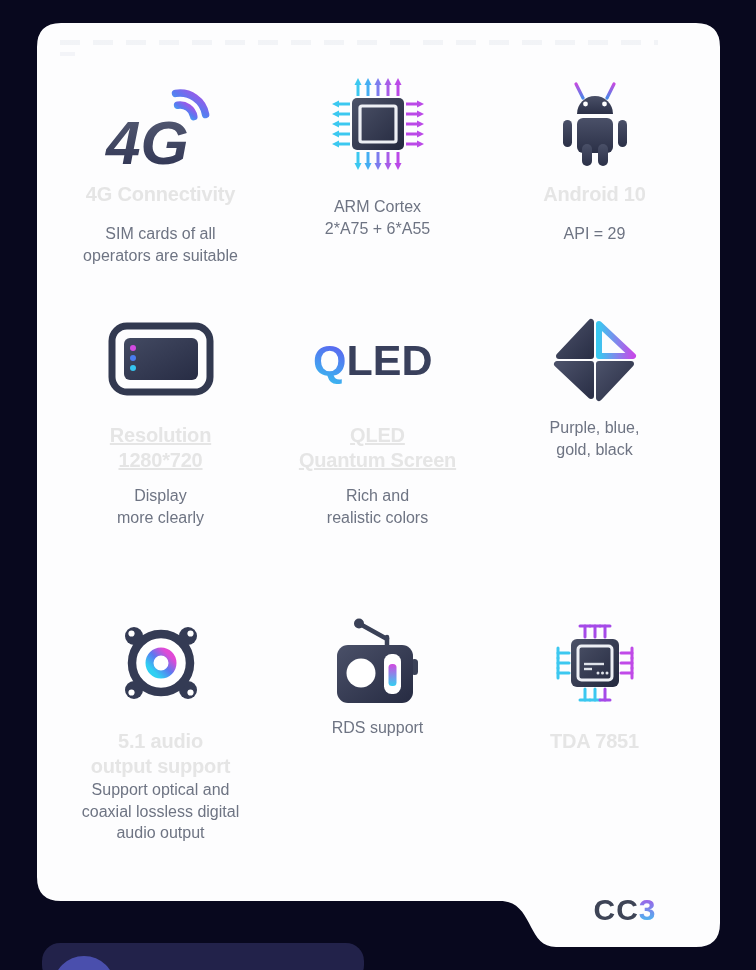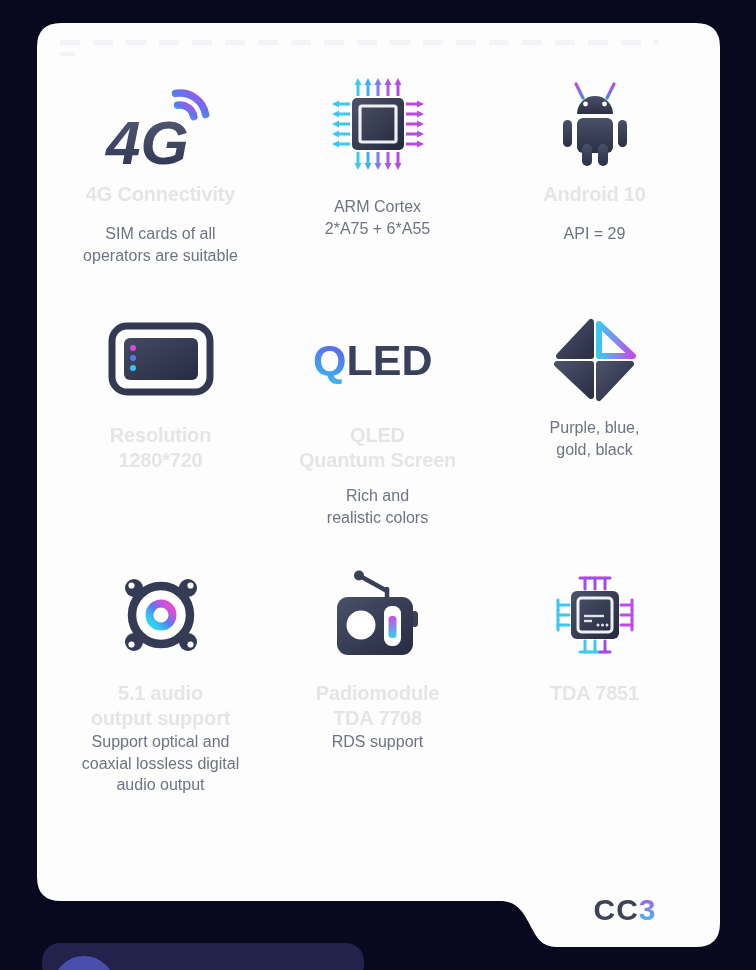--- a/index.html
+++ b/index.html
@@ -9,32 +9,32 @@
     font-family:"Liberation Sans", sans-serif;
   }
   .card-shape{position:absolute;left:0;top:0;width:756px;height:970px;}
   .dash-row{position:absolute;left:60px;top:40px;width:598px;height:5px;opacity:.55;
     background:repeating-linear-gradient(90deg,#e9ecf1 0 20px,transparent 20px 33px);}
   .dash-row2{position:absolute;left:60px;top:52px;width:15px;height:4px;background:#edeff3;opacity:.6;}
   .card-content{position:absolute;left:52px;top:23px;width:651px;}
   .row{position:absolute;left:0;width:651px;display:grid;grid-template-columns:1fr 1fr 1fr;}
   .row-1{top:45px;}
   .row-2{top:292px;}
-  .row-3{top:538px;}
+  .row-3{top:586px;}
   .cell{display:flex;flex-direction:column;align-items:center;text-align:center;}
   .icon-box{display:flex;align-items:center;justify-content:center;width:100%;}
   .row-1 .icon-box{height:112px;}
   .row-2 .icon-box{height:90px;}
   .row-3 .icon-box{height:108px;}
   .f-title{
     white-space:pre-line;font-size:20px;line-height:25px;font-weight:700;
     color:#e5e5e5;letter-spacing:-0.2px;
   }
   .row-1 .f-title{margin-top:2px;}
-  .row-2 .f-title{margin-top:18px;height:50px;}
+  .row-2 .f-title{margin-top:18px;height:50px;text-decoration:underline;}
   .row-3 .f-title{margin-top:12px;height:50px;}
   .f-sub{
     white-space:pre-line;font-size:16px;line-height:21.5px;color:#6e7483;
   }
   .row-1 .f-sub{margin-top:16px;}
   .row-2 .f-sub{margin-top:12px;}
   .row-3 .f-sub{}
   .brand-box{position:absolute;left:565px;top:892px;width:120px;height:36px;}
   .next-card{position:absolute;left:42px;top:943px;width:322px;height:40px;
     border-radius:18px;background:#22224a;}
@@ -189,20 +189,22 @@
           </defs>
           <rect x="6" y="6" width="98" height="66" rx="15" fill="none" stroke="#323950" stroke-width="7"></rect>
           <rect x="18" y="18" width="74" height="42" rx="6" fill="url(#dispb)"></rect>
           <circle cx="27" cy="28" r="3" fill="#d24ae0"></circle>
           <circle cx="27" cy="38" r="3" fill="#4a7df0"></circle>
           <circle cx="27" cy="48" r="3" fill="#35c5f0"></circle>
         </svg>
       </div>
       <div class="f-title">Resolution
 1280*720</div>
+      <div class="f-sub">Display
+more clearly</div>
     </div>
 
     <div class="cell">
       <div class="icon-box">
         <svg width="150" height="52" viewBox="0 0 150 52">
           <defs>
             <linearGradient id="qg" x1="0" y1="1" x2="1" y2="0">
               <stop offset="0" stop-color="#35c5f0"></stop>
                 <stop offset="0.5" stop-color="#5a66f0"></stop>
                 <stop offset="1" stop-color="#b44be6"></stop>
@@ -296,22 +298,20 @@
           <circle cx="36" cy="8.5" r="5" fill="#3a4157"></circle>
           <line x1="37" y1="9" x2="64" y2="24" stroke="#3a4157" stroke-width="4.5" stroke-linecap="round"></line>
           <line x1="64" y1="22" x2="64" y2="34" stroke="#3a4157" stroke-width="4.5" stroke-linecap="round"></line>
           <rect x="88" y="44" width="7" height="16" rx="3.5" fill="#3a4157"></rect>
           <rect x="14" y="30" width="76" height="58" rx="11" fill="url(#radb)"></rect>
           <circle cx="38" cy="58" r="14.5" fill="#ffffff"></circle>
           <rect x="61" y="39" width="17" height="40" rx="7.5" fill="#ffffff"></rect>
           <rect x="65.5" y="49" width="8" height="22" rx="3.5" fill="url(#radbar)"></rect>
         </svg>
       </div>
-      <div class="f-title">Padiomodule
-TDA 7708</div>
       <div class="f-sub">RDS support</div>
     </div>
 
     <div class="cell">
       <div class="icon-box">
         <svg width="100" height="100" viewBox="0 0 100 100">
           <defs>
             <linearGradient id="tdab" x1="0" y1="0" x2="1" y2="1">
               <stop offset="0" stop-color="#4d5369"></stop>
                 <stop offset="1" stop-color="#23283e"></stop>

